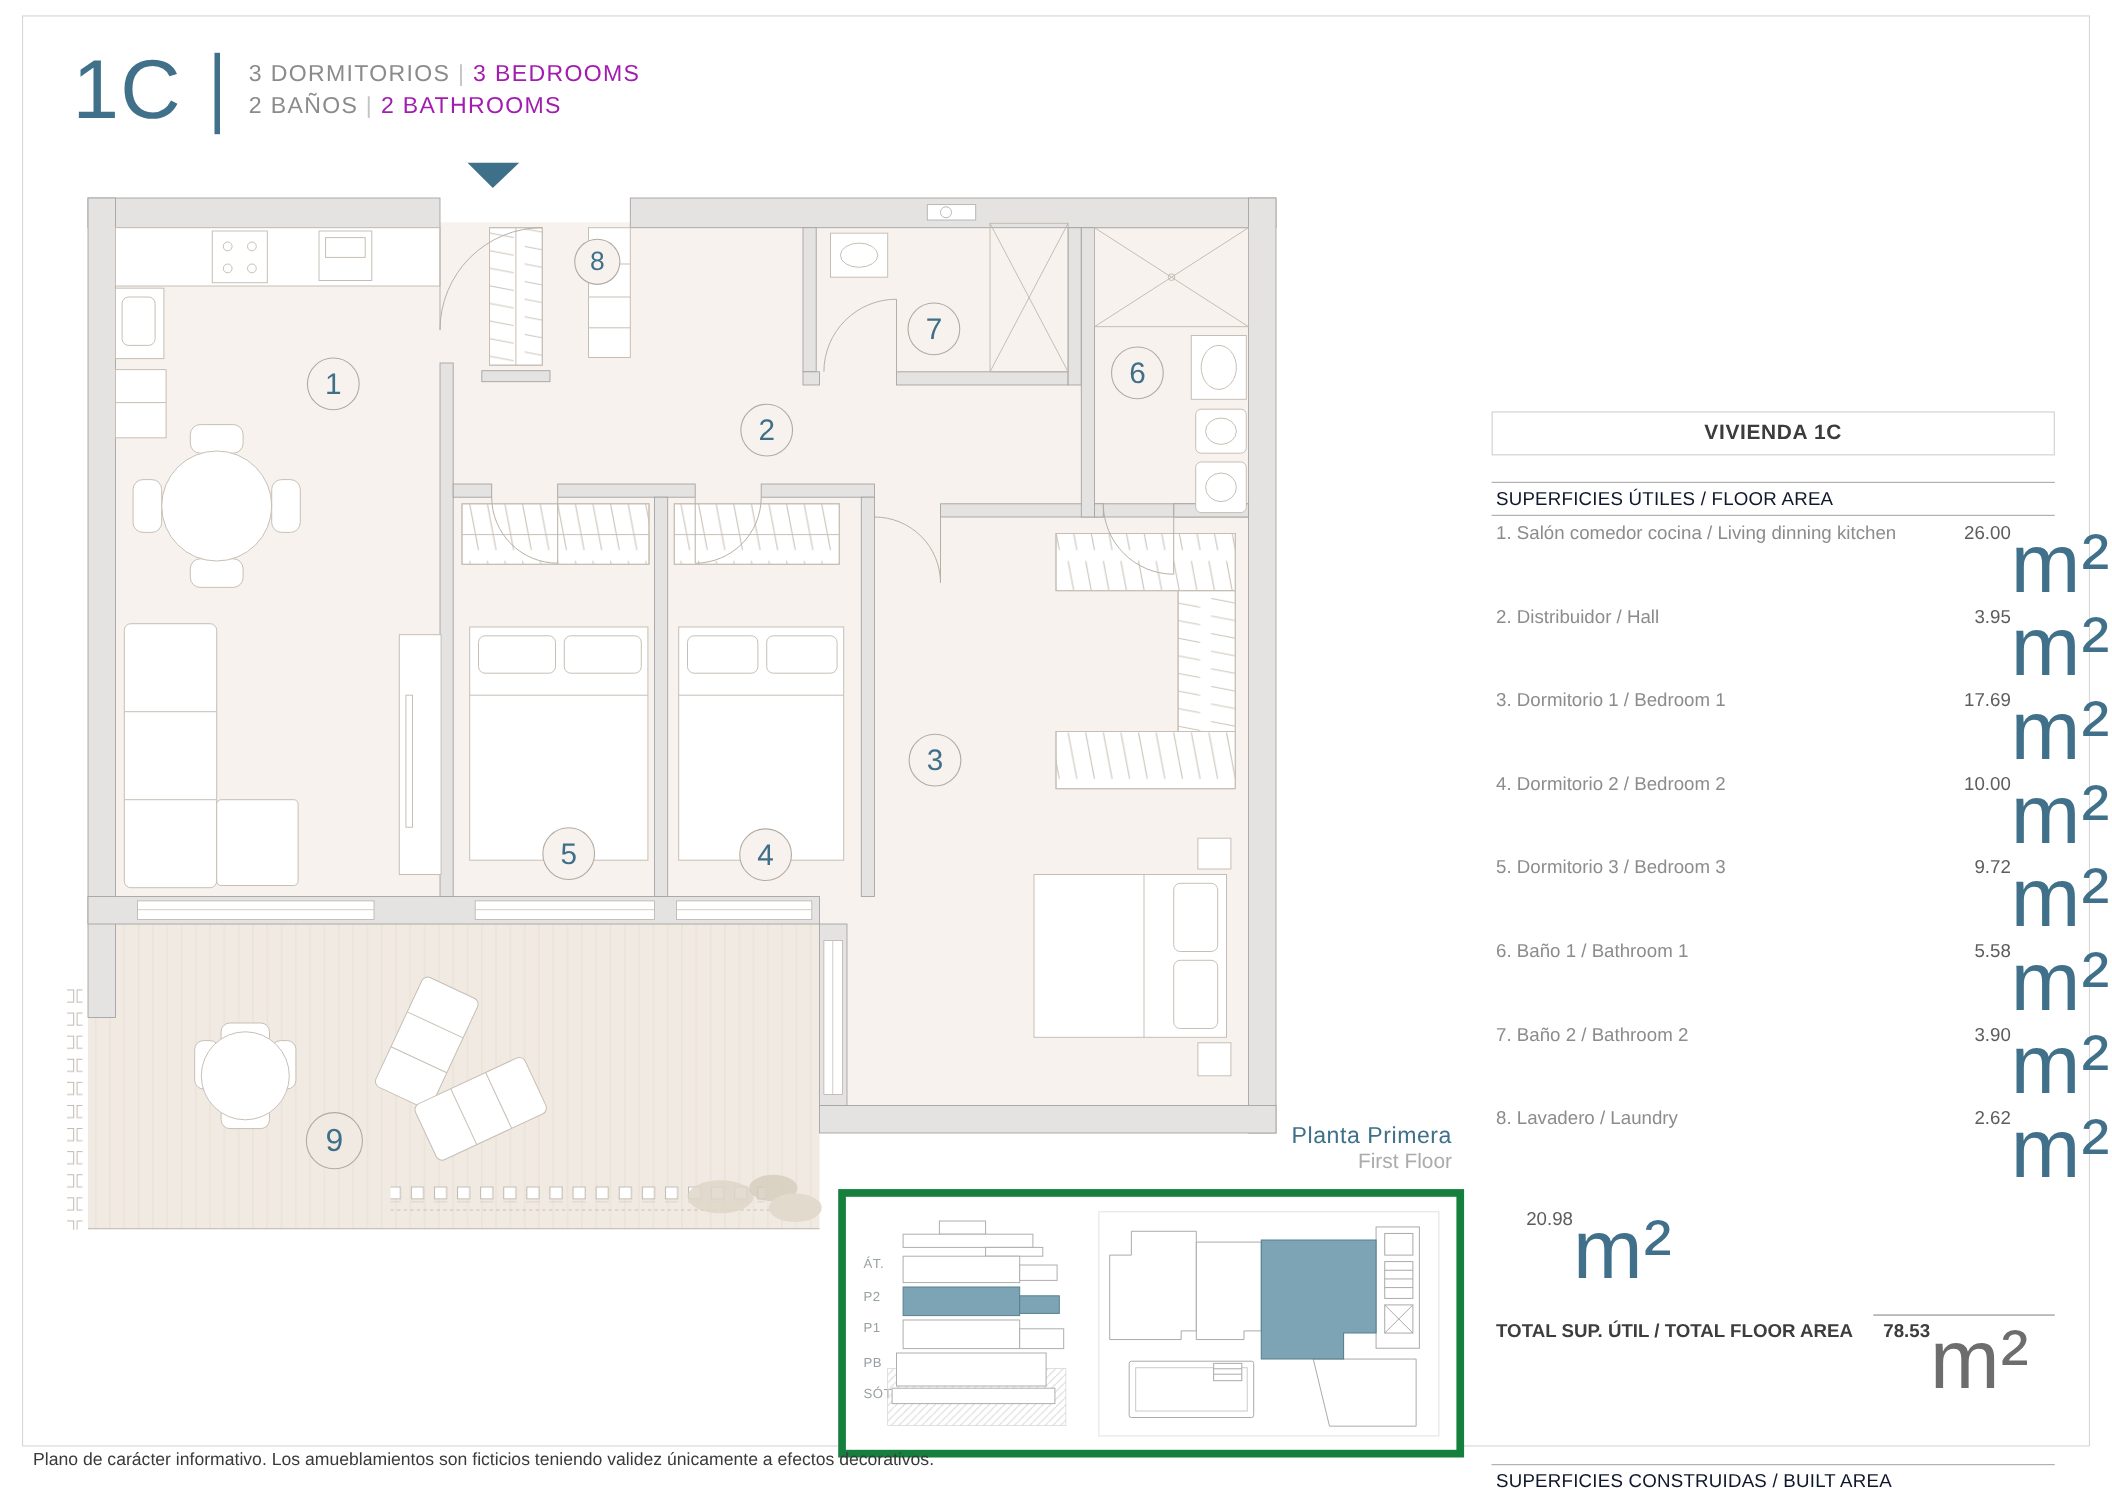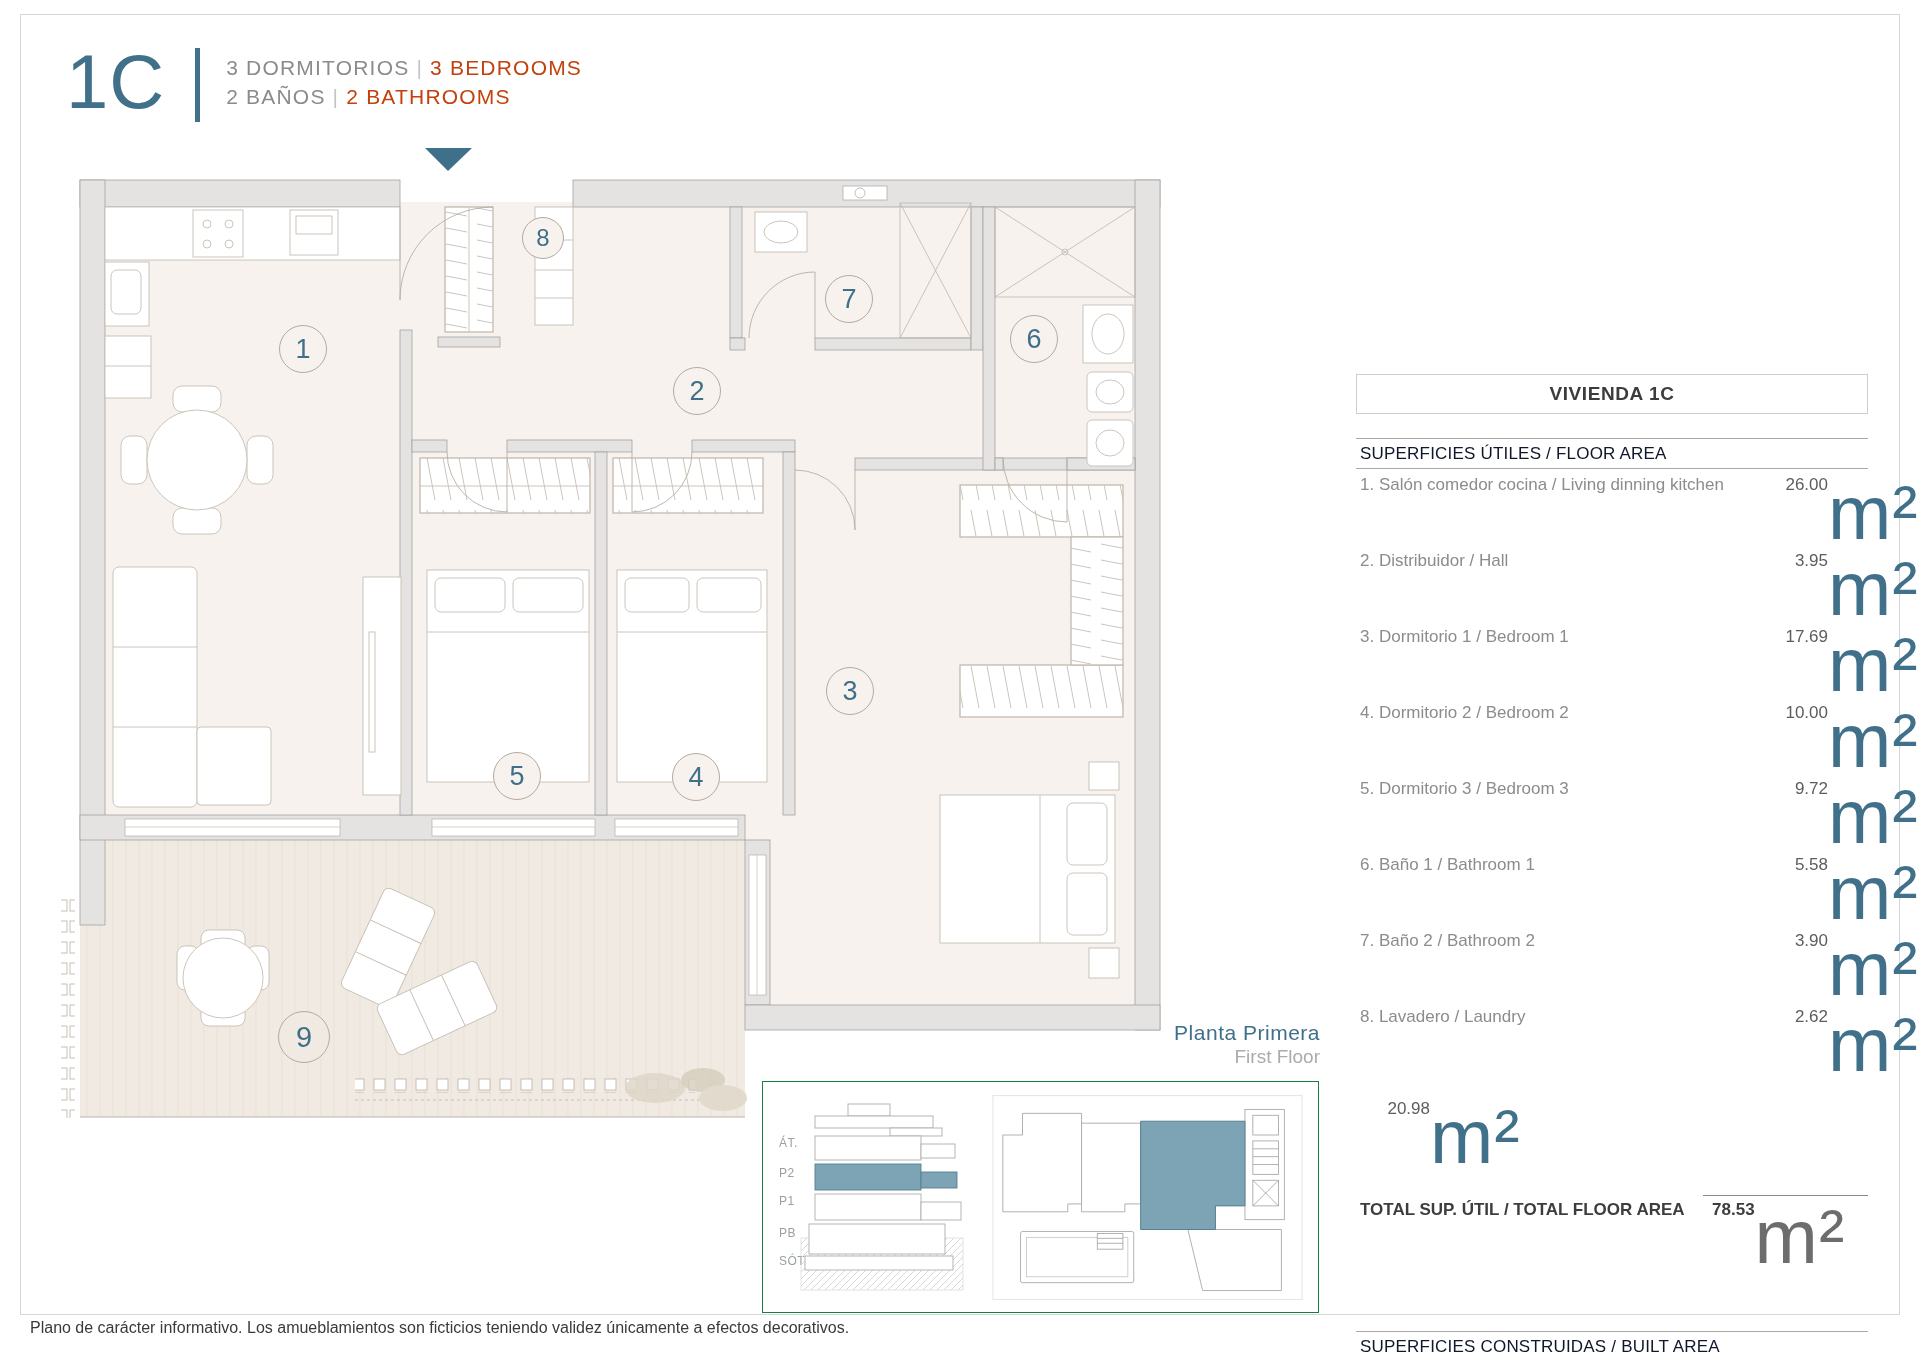--- a/index.html
+++ b/index.html
@@ -6,21 +6,21 @@
   body{width:1920px;height:1357px;background:#ffffff;position:relative;overflow:hidden;
        font-family:"Liberation Sans",sans-serif;}
   .frame{position:absolute;left:20px;top:14px;width:1878px;height:1299px;border:1px solid #d6d6d6;}
 
   
   .title{position:absolute;left:66px;top:44px;display:flex;align-items:flex-start;}
   .unit{font-size:76px;font-weight:normal;color:#41718a;line-height:1;letter-spacing:1px;}
   .tdiv{width:5px;height:74px;background:#41718a;margin:4px 26px 0 30px;}
   .subs{margin-top:9px;}
   .s1{font-size:21px;color:#8b8b8b;letter-spacing:1.2px;line-height:29px;white-space:nowrap;}
-  .s1 .en{color:#c2410c}.s1 .sep{color:#c4c4c4;margin:0 7px}
+  .s1 .en{color:#a21caf}.s1 .sep{color:#c4c4c4;margin:0 7px}
 
   
   .plan{position:absolute;left:55px;top:140px;width:1110px;height:1020px;}
   .plan svg{position:absolute;left:0;top:0}
   .badge{position:absolute;width:46px;height:46px;border:1px solid #b3aba1;border-radius:50%;
          display:flex;align-items:center;justify-content:center;color:#3f7089;
          background:#f8f2ee;font-size:27px;}
   .badge.small{width:40px;height:40px;font-size:24px;}
   .badge.big{width:50px;height:50px;font-size:29px;background:#f1eae2;}
 
@@ -41,21 +41,21 @@
   .trow .val{width:70px;text-align:right}
   .trow .unit{width:40px;text-align:right;font-weight:normal;color:#6d6d6d}
   .sec2{margin-top:56px;}
 
   
   .floorlabel{position:absolute;left:1000px;top:1020px;width:320px;text-align:right;}
   .fl1{font-size:21px;color:#3f7089;letter-spacing:.5px;line-height:25px;}
   .fl2{font-size:19px;color:#ababab;line-height:23px;}
 
   
-  .keymap{position:absolute;left:762px;top:1081px;width:555px;height:230px;border:1px solid #15803d;background:#fff;}
+  .keymap{position:absolute;left:762px;top:1081px;width:555px;height:230px;border:7px solid #15803d;background:#fff;}
   .km-label{position:absolute;font-size:12px;color:#9aa0a3;letter-spacing:.5px;}
   .km-sec{position:absolute;left:30px;top:16px;}
   .km-plan{position:absolute;left:228px;top:10px;}
 
   .disclaimer{position:absolute;left:30px;top:1319px;font-size:16px;color:#3a3a3a;}
 </style>
 </head>
 <body>
 
 <div class="frame"></div>

